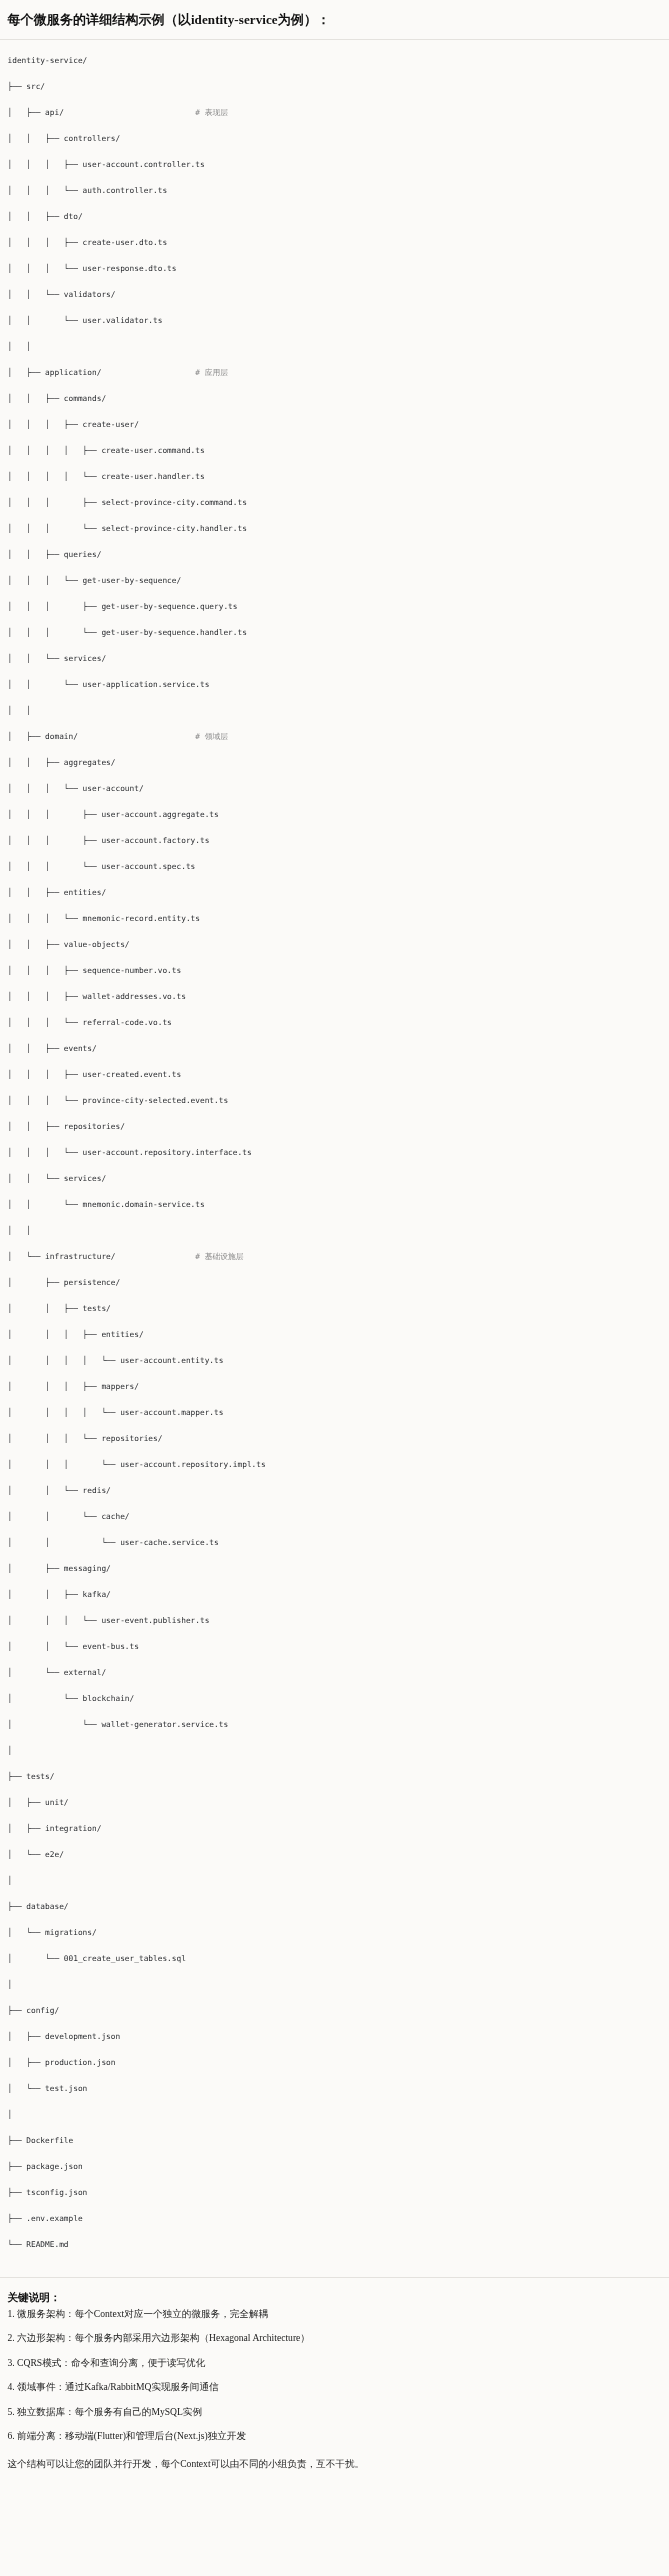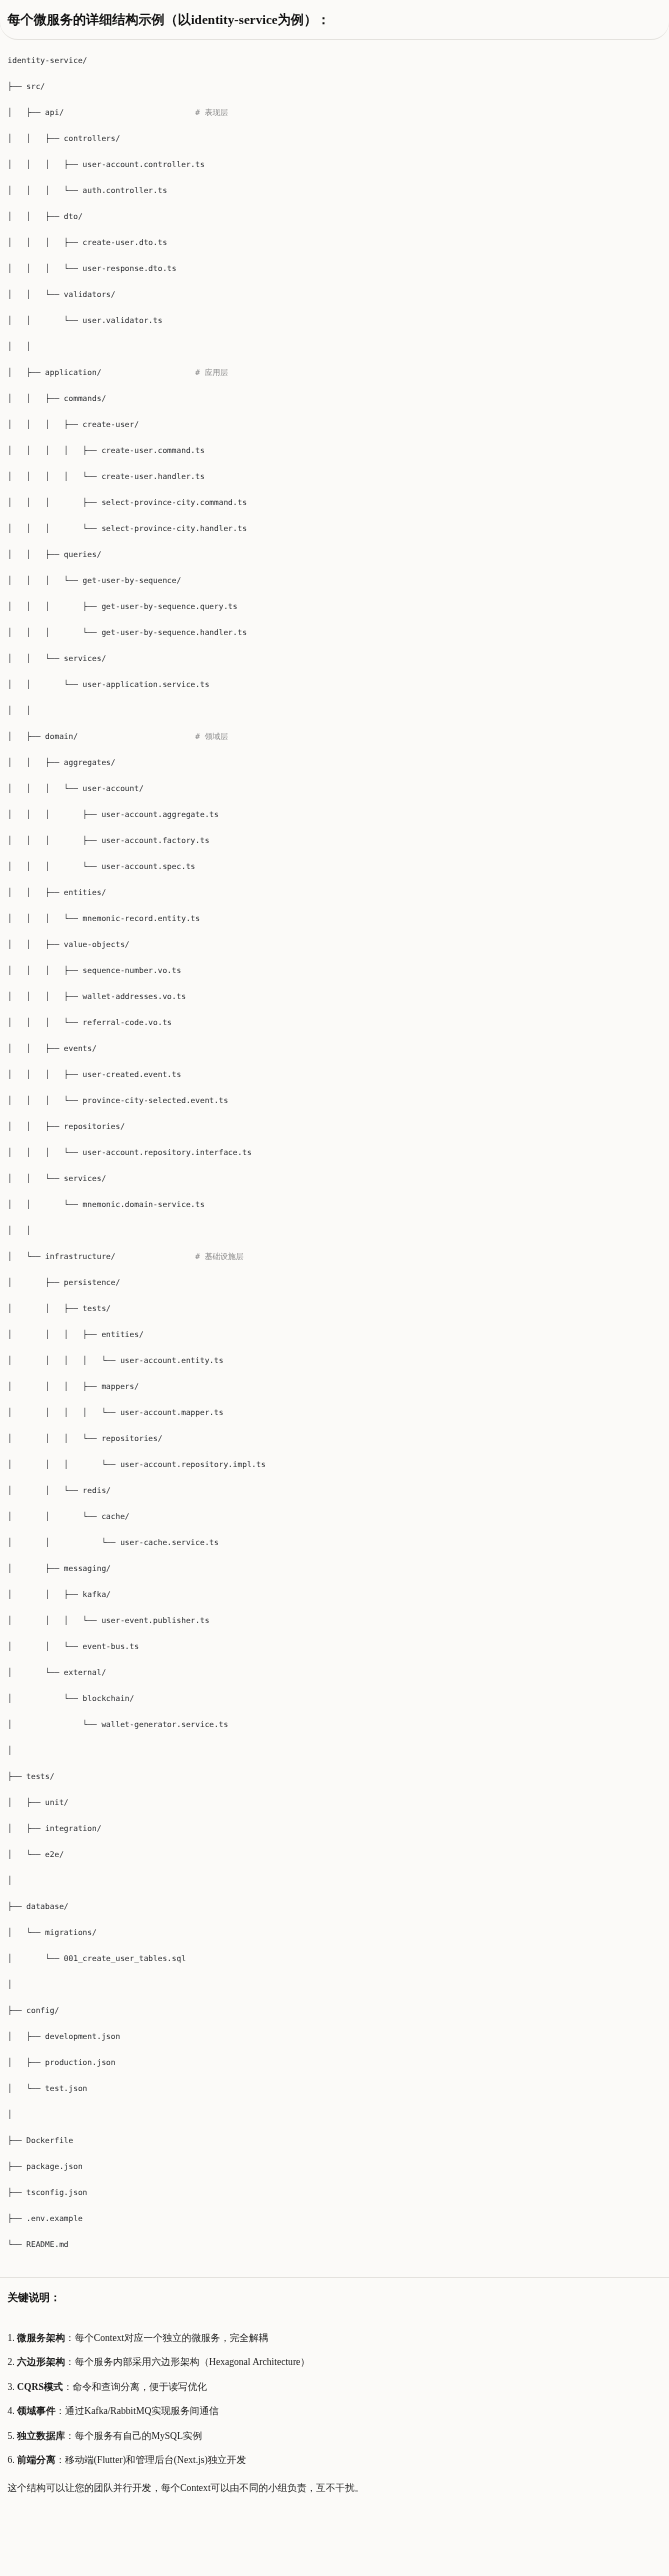--- a/index.html
+++ b/index.html
@@ -12,21 +12,20 @@
     font-family: "Liberation Sans", sans-serif;
     color: #1a1a1a;
     -webkit-font-smoothing: antialiased;
   }
 
   
   .page-header {
     padding: 11.3px 7.5px 10px 7.5px;
     border-bottom: 0.6px solid #e4e2de;
     background: #fbfaf8;
-    border-radius: 18px;
   }
   .page-title {
     font-family: "Liberation Serif", serif;
     font-weight: bold;
     font-size: 13px;
     line-height: 1.35;
     color: #111111;
     margin: 0;
     letter-spacing: 0.1px;
   }
@@ -58,31 +57,31 @@
   .notes-block {
     border-top: 0.6px solid #e4e2de;
     padding: 12.5px 7.5px 11.3px 7.5px;
     background: #fbfaf8;
   }
   .notes-title {
     font-family: "Liberation Serif", serif;
     font-weight: bold;
     font-size: 10.6px;
     color: #111111;
-    margin: 0 0 26px 0;
+    margin: 0 0 2px 0;
   }
   .note-item {
     font-family: "Liberation Serif", serif;
     font-size: 9.6px;
     line-height: 1.5;
     color: #1b1b1b;
     margin: 0 0 10px 0;
   }
   .note-item .num { font-weight: normal; }
-  .note-item .key { font-weight: bold; margin-top: 40px; }
+  .note-item .key { font-weight: normal; margin-top: 40px; }
   .note-item .sep { font-weight: normal; }
   .note-item .val { font-weight: normal; }
 
   .notes-footer {
     font-family: "Liberation Serif", serif;
     font-size: 9.6px;
     line-height: 1.5;
     color: #1b1b1b;
     margin: 13.8px 0 0 0;
   }

